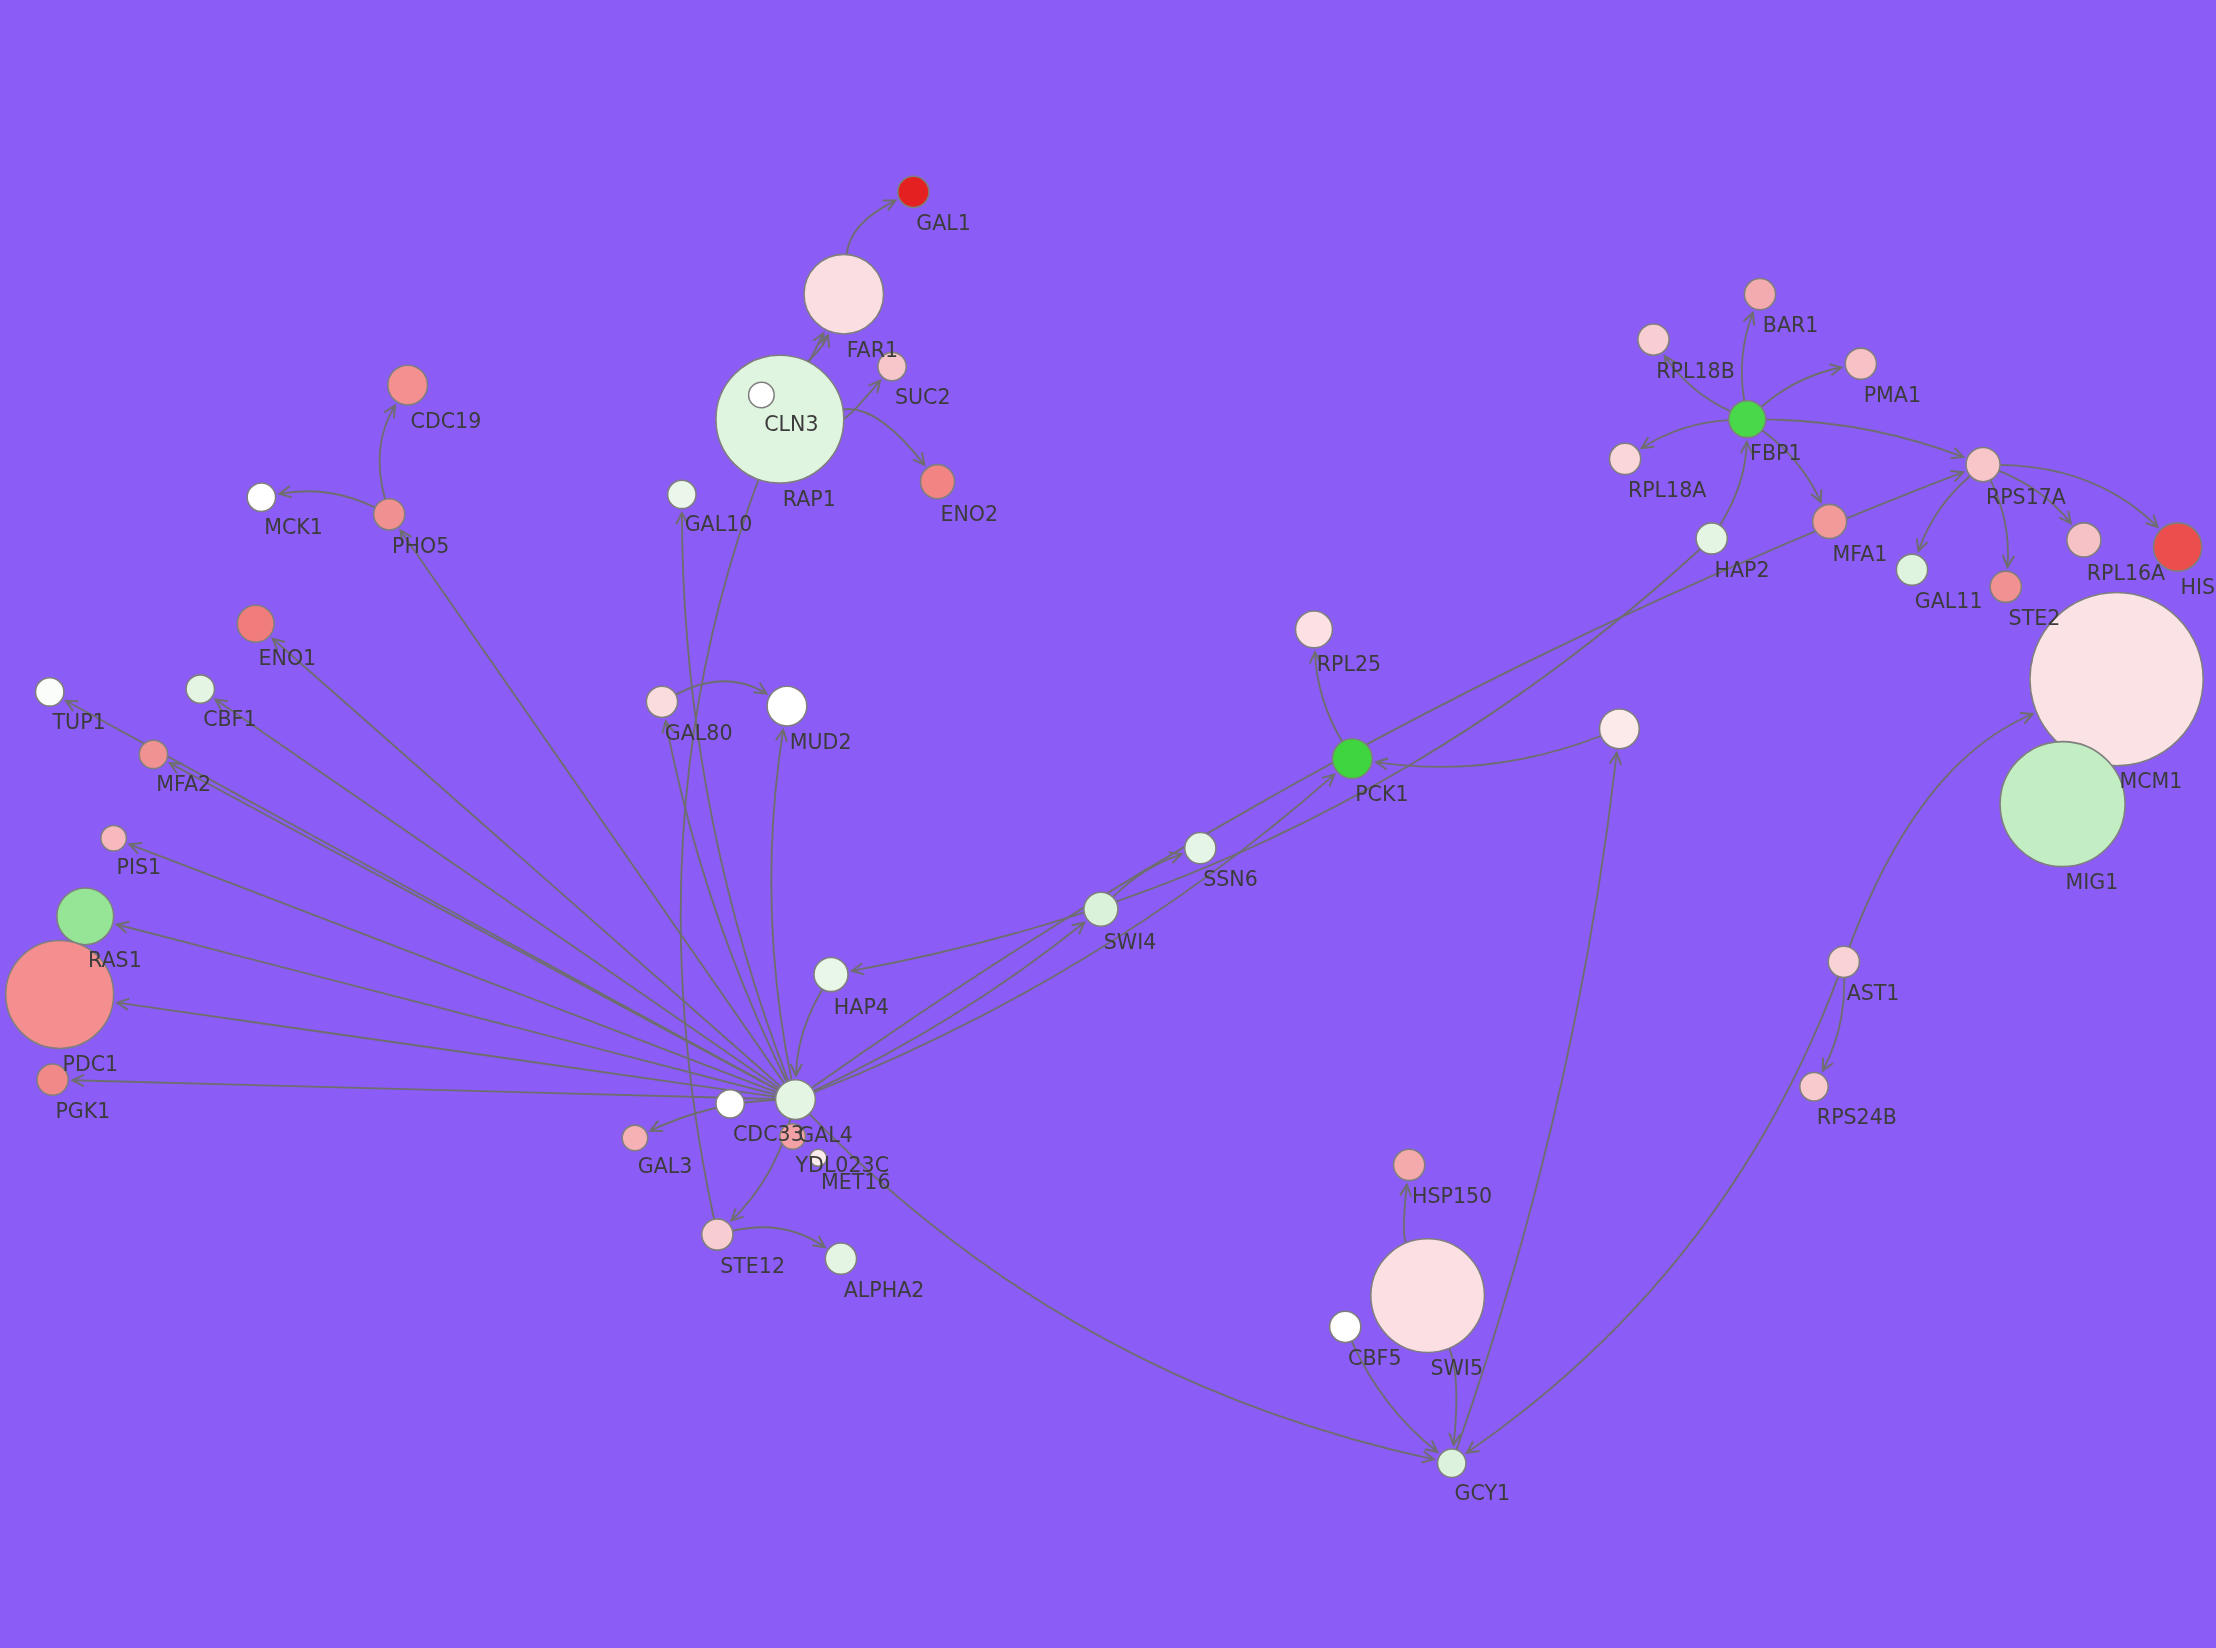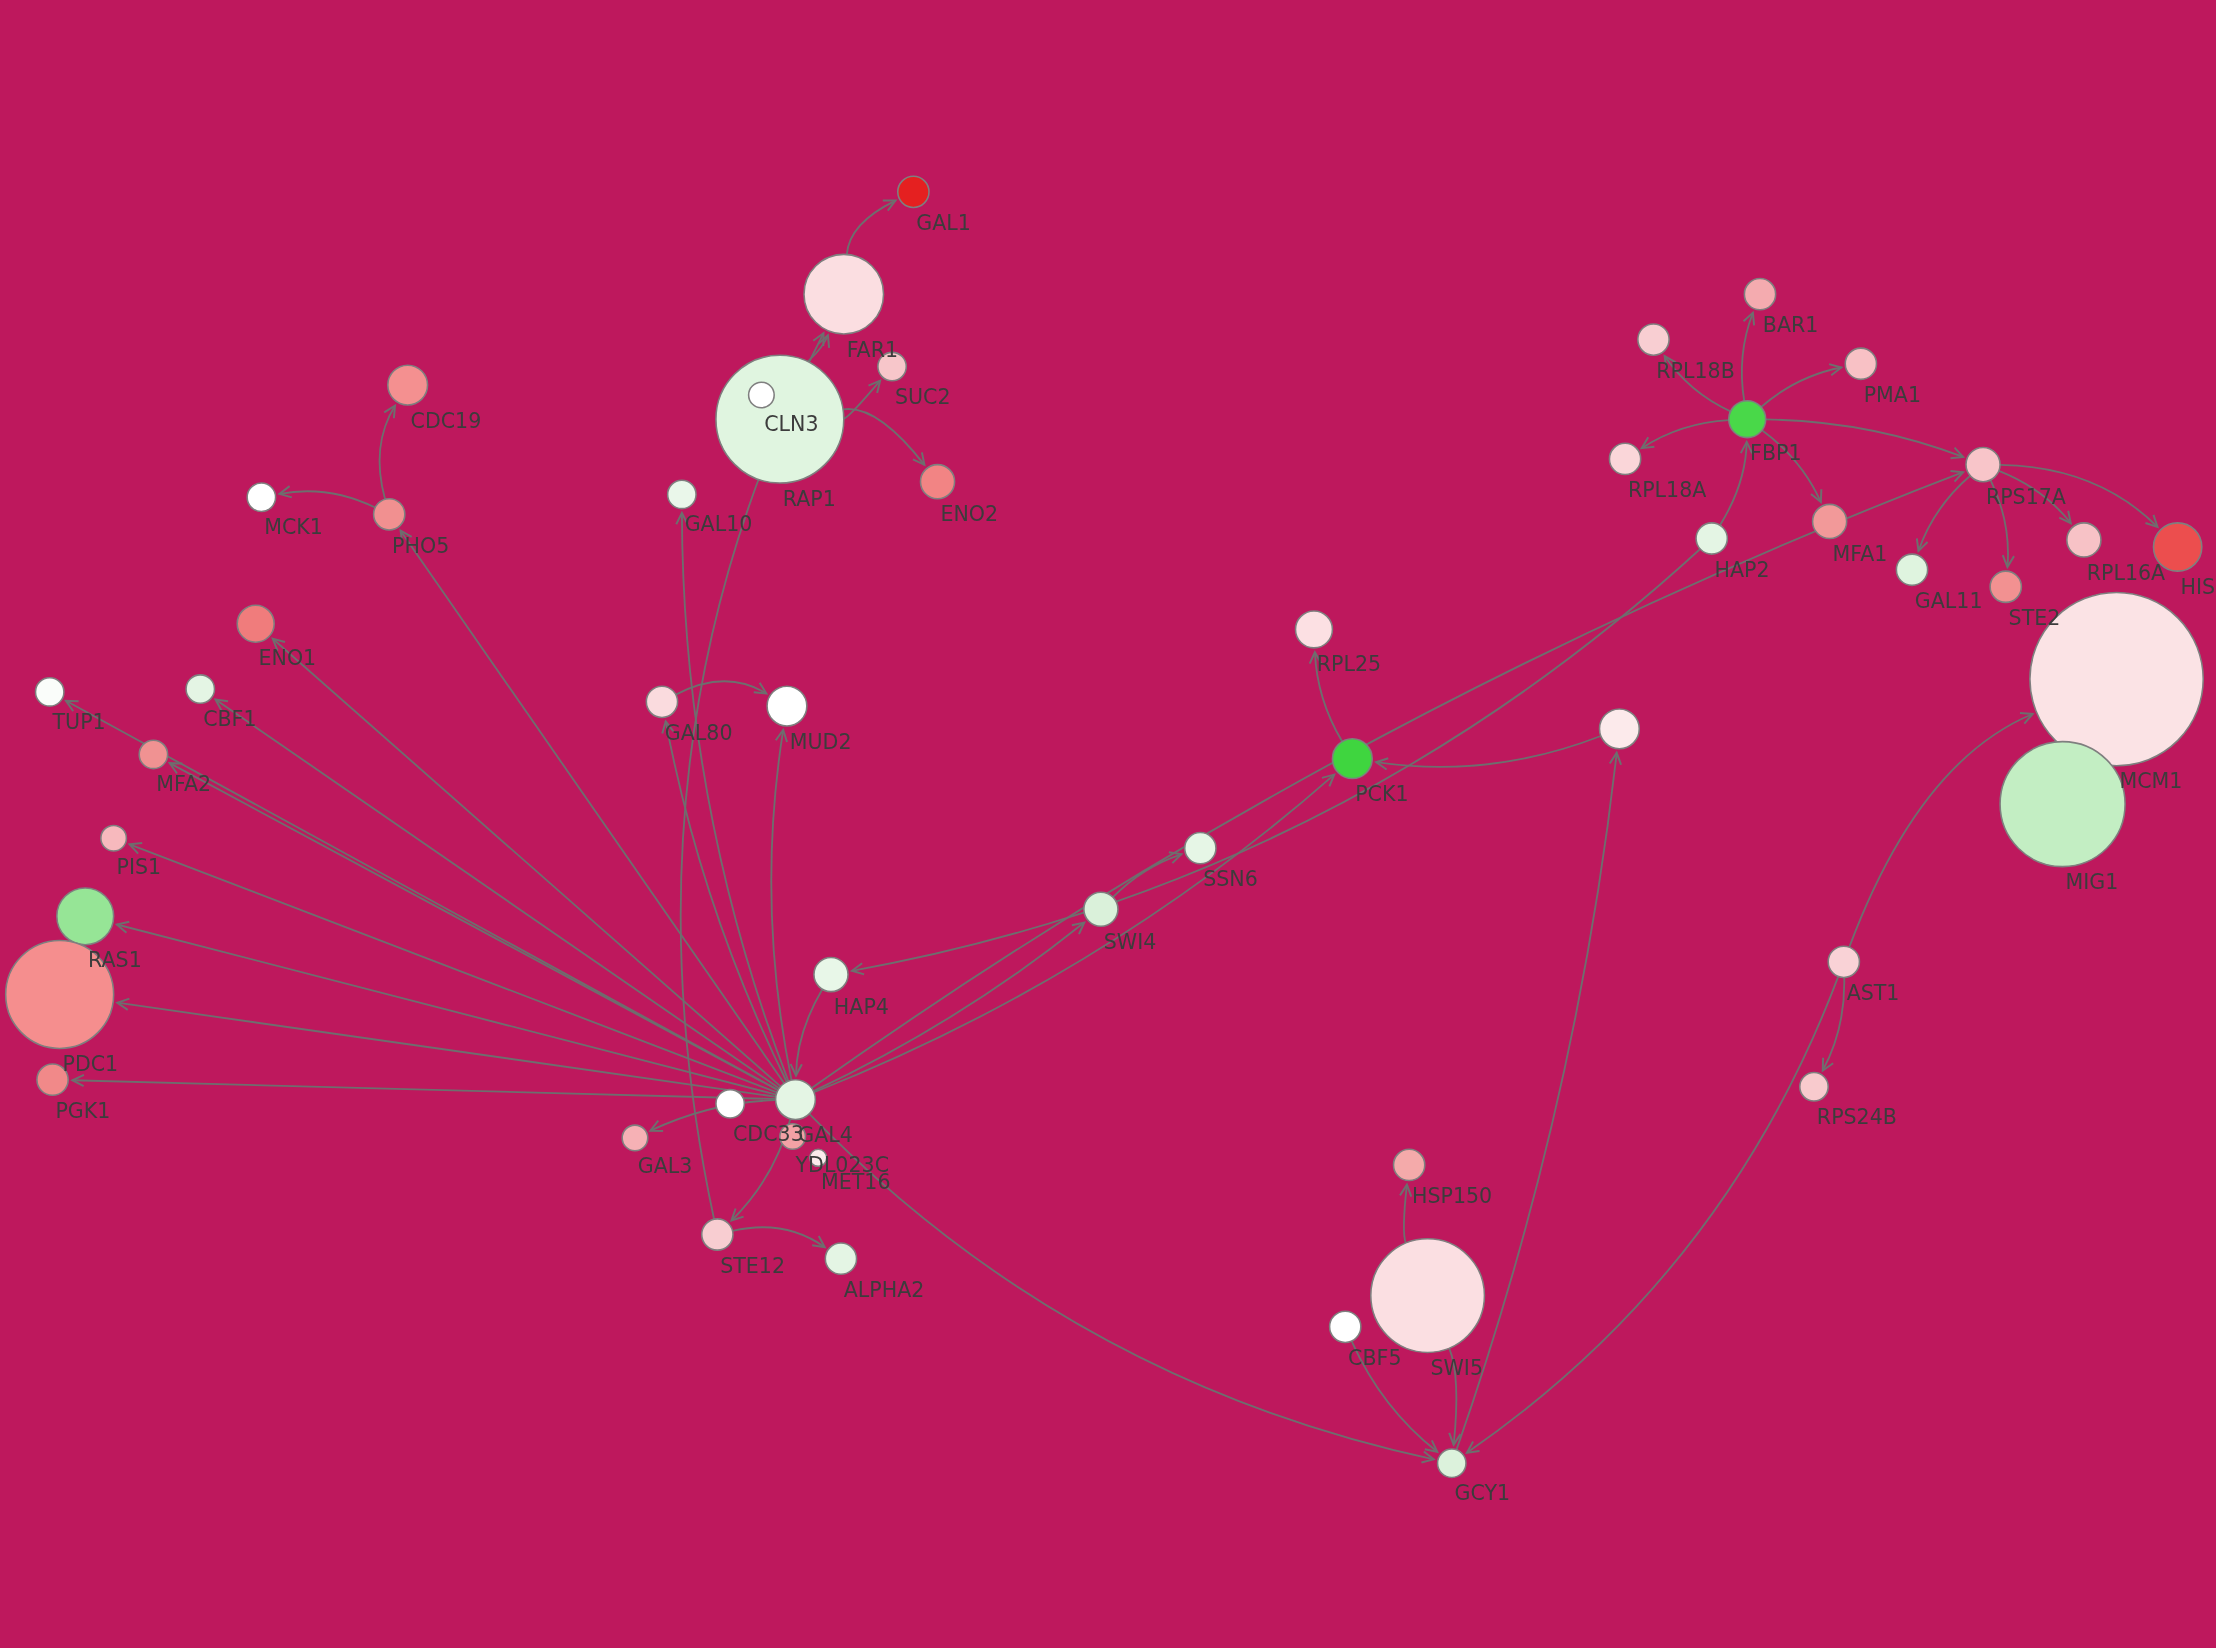--- a/index.html
+++ b/index.html
@@ -7,21 +7,21 @@
     padding: 0;
     background: #ffffff;
     width: 2216px;
     height: 1648px;
     overflow: hidden;
     font-family: "DejaVu Sans", sans-serif;
   }
   #canvas-wrap {
     width: 2216px;
     height: 1648px;
-    background: #be185d;
+    background: #8b5cf6;
     position: relative;
   }
   #graph {
     display: block;
     width: 2216px;
     height: 1648px;
   }
   #graph text {
     font-family: "DejaVu Sans", "Liberation Sans", sans-serif;
     font-size: 14.5px;

